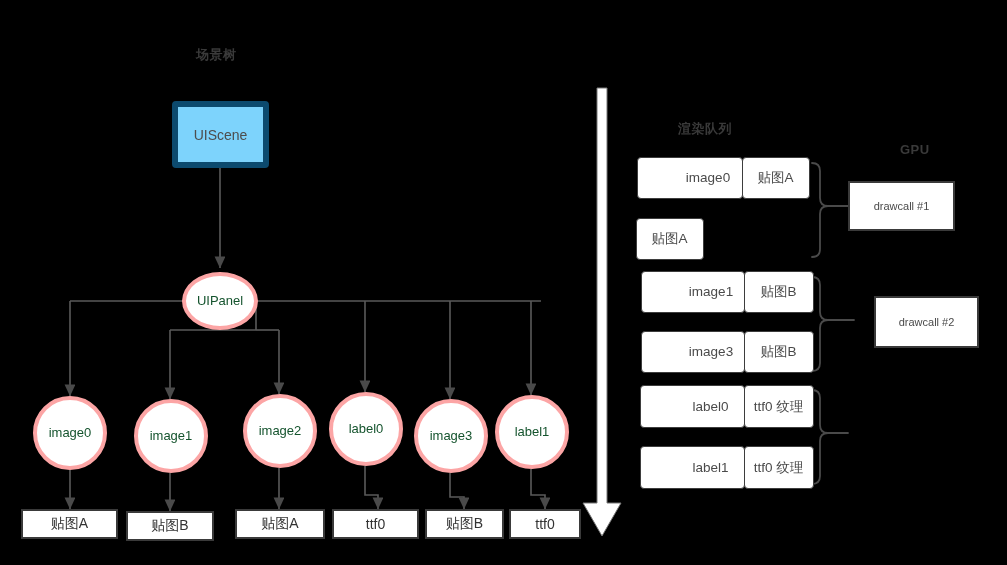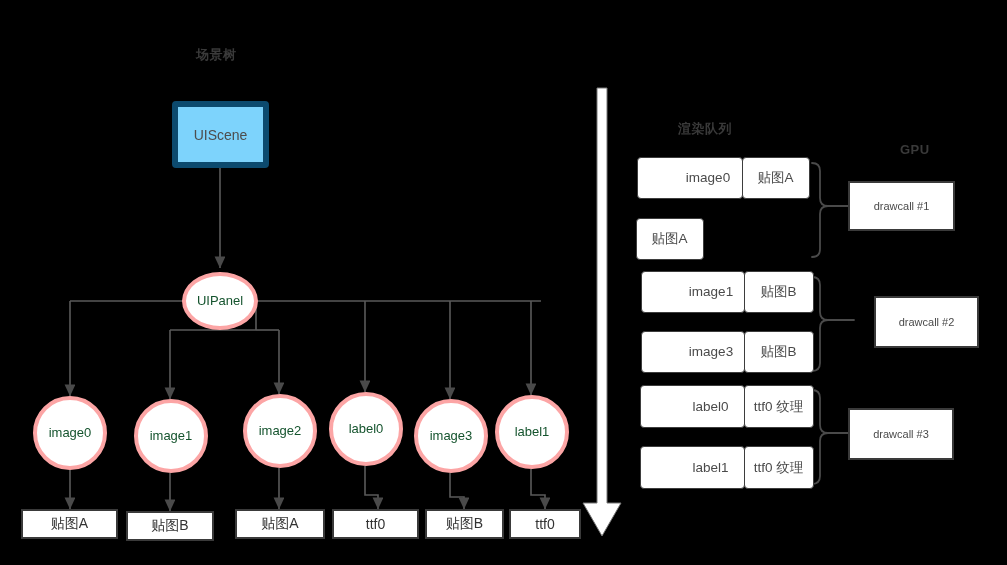--- a/index.html
+++ b/index.html
@@ -154,15 +154,14 @@
     <div class="q-cell left" style="width:105px;height:43px;">label0</div>
     <div class="q-cell right" style="width:70px;height:43px;">ttf0 纹理</div>
   </div>
   <div class="q-row" style="left:640px;top:446px;">
     <div class="q-cell left" style="width:105px;height:43px;">label1</div>
     <div class="q-cell right" style="width:70px;height:43px;">ttf0 纹理</div>
   </div>
 
   <div class="dc-box" style="left:848px;top:181px;width:107px;height:50px;">drawcall #1</div>
   <div class="dc-box" style="left:854px;top:296px;width:105px;height:52px;margin-left:20px;">drawcall #2</div>
-  <div class="dc-box" style="left:848px;top:408px;width:106px;height:52px;">drawcall #3</div>
 
 </div>
 
 </body></html>

